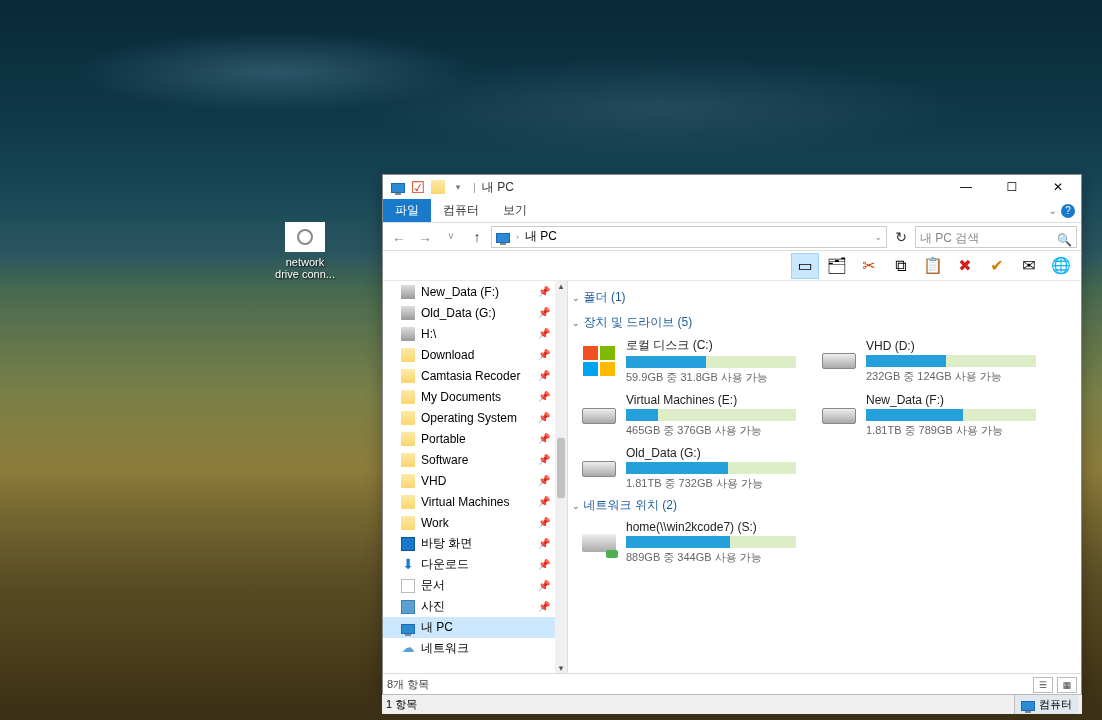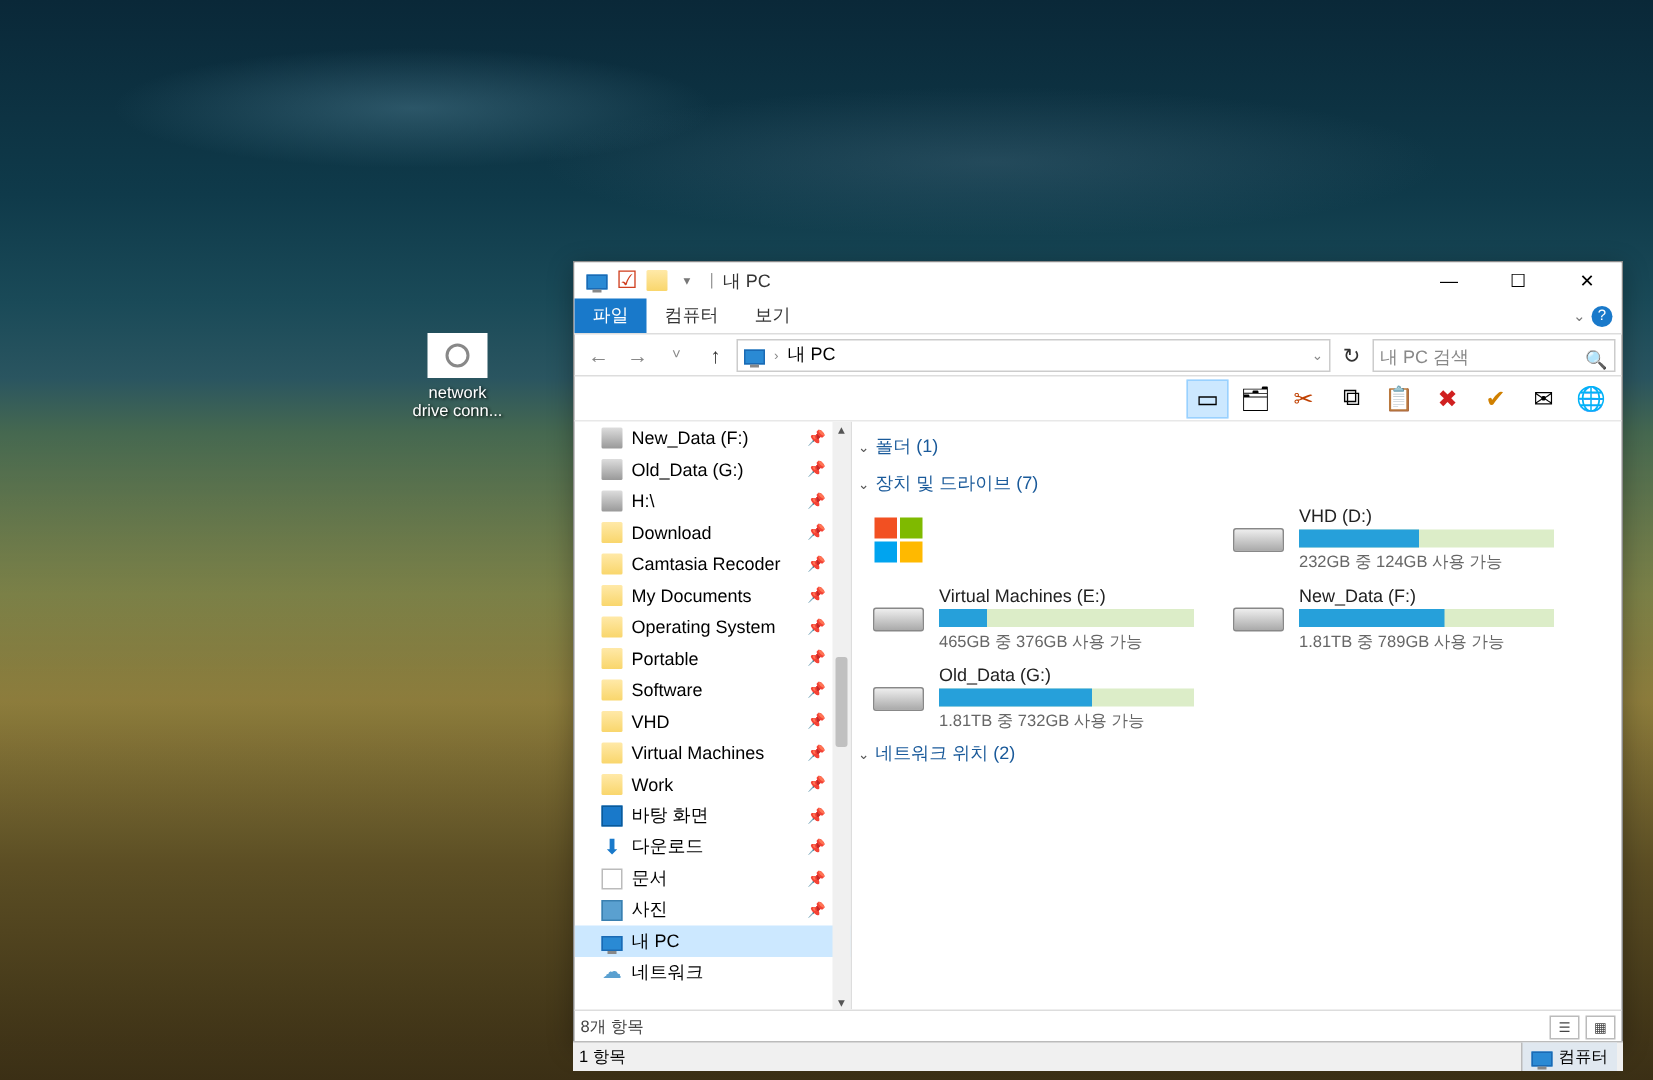--- a/index.html
+++ b/index.html
@@ -283,32 +283,39 @@
       </div>
 
       <div class="content">
         <div class="group-hdr">
           <span class="group-chev">⌄</span>
           <span>폴더 (1)</span>
         </div>
 
         <div class="group-hdr">
           <span class="group-chev">⌄</span>
-          <span>장치 및 드라이브 (7)</span>
+          <span>장치 및 드라이브 (5)</span>
         </div>
         <div class="drive-grid" id="drives-grid">
             <div class="drive">
               <div class="drv-ico">
                 <div class="win-drv">
                   <div></div>
                   <div></div>
                   <div></div>
                   <div></div>
                 </div>
               </div>
+              <div class="drv-info">
+                <div class="drv-name">로컬 디스크 (C:)</div>
+                <div class="drv-bar">
+                  <div class="drv-bar-fill" style="width: 47%;"></div>
+                </div>
+                <div class="drv-stat">59.9GB 중 31.8GB 사용 가능</div>
+              </div>
             </div>
             <div class="drive">
               <div class="drv-ico">
                 <div class="hdd"></div>
               </div>
               <div class="drv-info">
                 <div class="drv-name">VHD (D:)</div>
                 <div class="drv-bar">
                   <div class="drv-bar-fill" style="width: 47%;"></div>
                 </div>
@@ -351,20 +358,32 @@
                 <div class="drv-stat">1.81TB 중 732GB 사용 가능</div>
               </div>
             </div>
           </div>
 
         <div class="group-hdr">
           <span class="group-chev">⌄</span>
           <span>네트워크 위치 (2)</span>
         </div>
         <div class="drive-grid" id="net-grid">
+            <div class="drive">
+              <div class="drv-ico">
+                <div class="net-drv"></div>
+              </div>
+              <div class="drv-info">
+                <div class="drv-name">home(\\win2kcode7) (S:)</div>
+                <div class="drv-bar">
+                  <div class="drv-bar-fill" style="width: 61%;"></div>
+                </div>
+                <div class="drv-stat">889GB 중 344GB 사용 가능</div>
+              </div>
+            </div>
           </div>
 
       </div>
     </div>
 
     <div class="statusbar">
       <span>8개 항목</span>
       <div class="sb-right">
         <div class="view-btn">☰</div>
         <div class="view-btn">▦</div>

